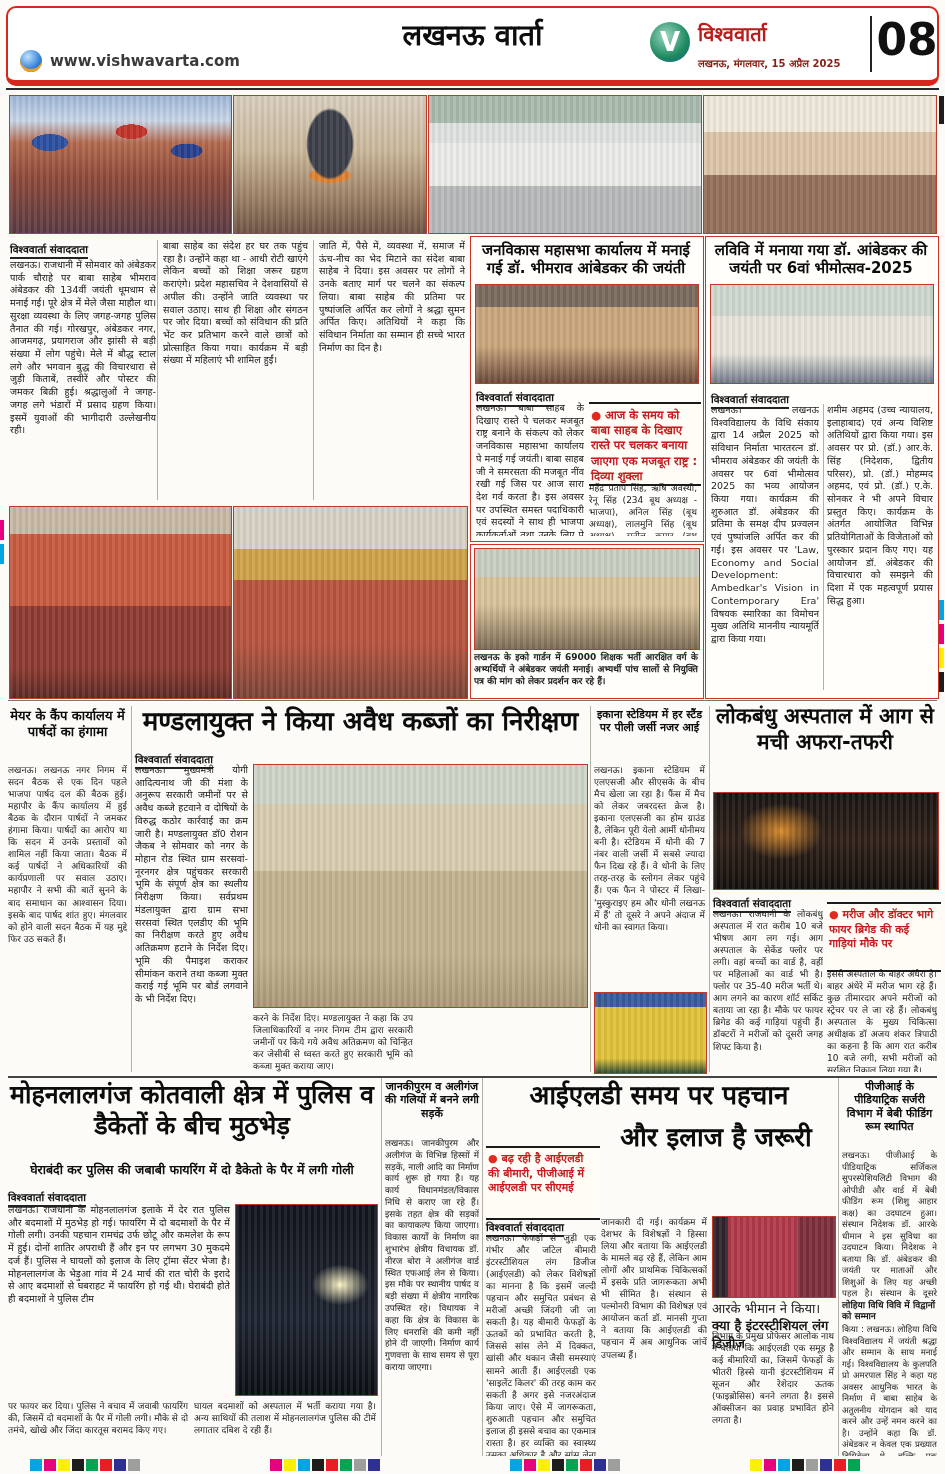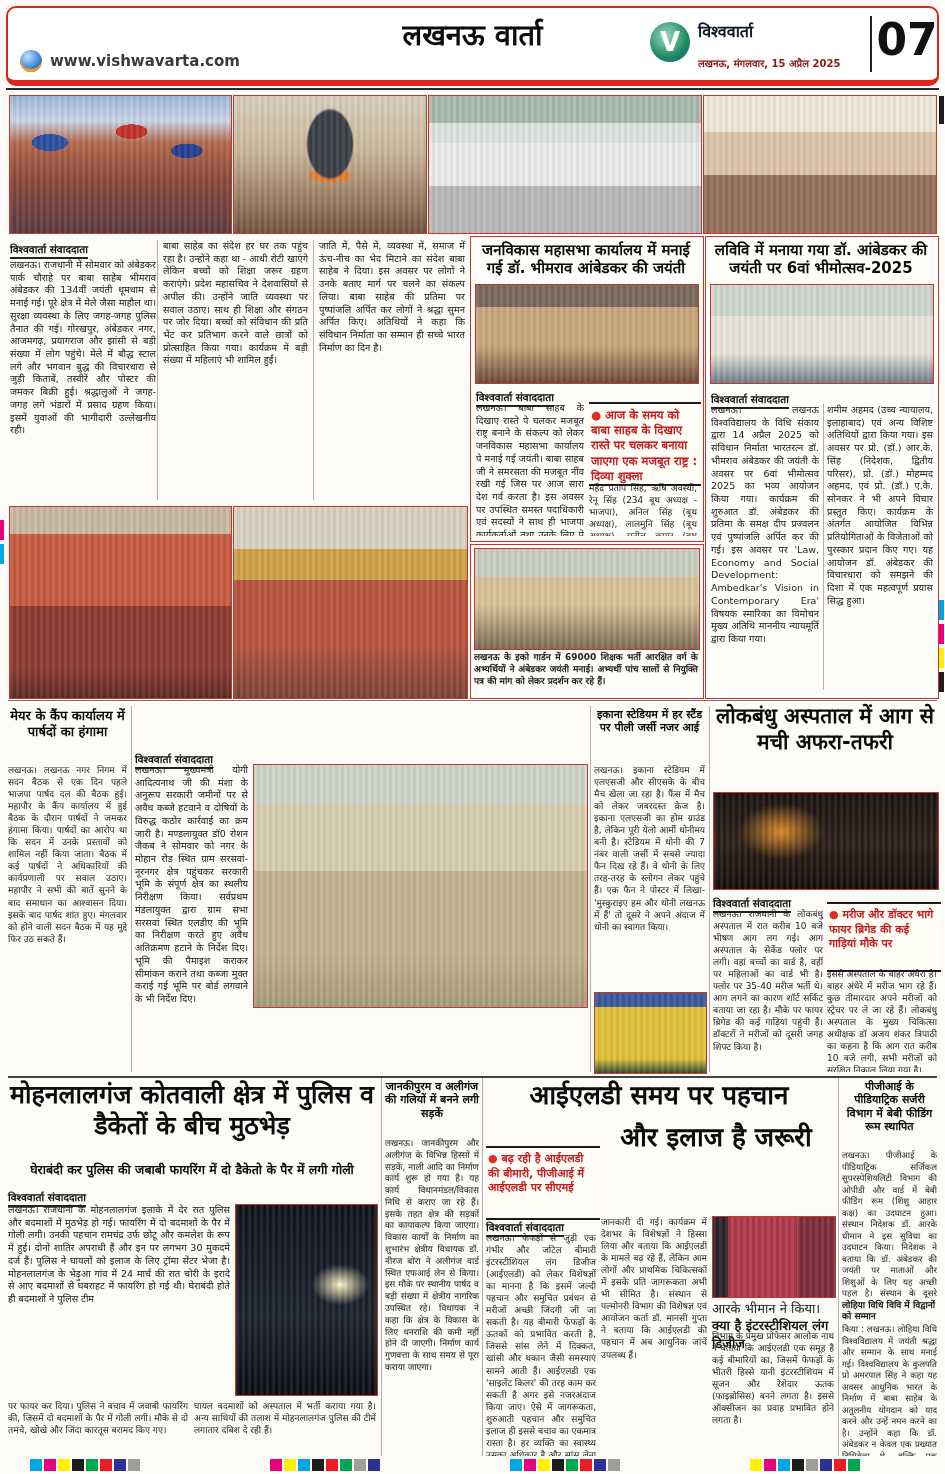--- a/index.html
+++ b/index.html
@@ -56,24 +56,24 @@
 </head>
 <body>
 
 <div class="page">
 
   <div class="abs hdr" style="left:6px;top:6px;width:929px;height:72px">
     <div class="abs globe" style="left:12px;top:42px;width:22px;height:22px"></div>
     <div class="abs" style="left:42px;top:44px;font-size:15px;font-weight:700;color:#3a3a3a">www.vishwavarta.com</div>
     <div class="abs" style="left:0;right:0;top:6px;text-align:center;font-size:29px;font-weight:800;color:#0d0d0d">लखनऊ वार्ता</div>
     <div class="abs logo" style="left:642px;top:14px;width:40px;height:40px;font-size:26px;line-height:40px">V</div>
-    <div class="abs" style="left:690px;top:12px;font-size:16px;font-weight:800;color:#0f172a">विश्ववार्ता</div>
+    <div class="abs" style="left:690px;top:12px;font-size:20px;font-weight:800;color:#b91c1c">विश्ववार्ता</div>
     <div class="abs" style="left:690px;top:48px;font-size:10px;font-weight:700;color:#8a1d15">लखनऊ,  मंगलवार, 15 अप्रैल 2025</div>
     <div class="abs" style="left:862px;top:8px;height:56px;border-left:2px solid #222"></div>
-    <div class="abs" style="left:868px;top:6px;width:62px;text-align:center;font-size:44px;font-weight:800;color:#111">07</div>
+    <div class="abs" style="left:868px;top:6px;width:62px;text-align:center;font-size:44px;font-weight:800;color:#111">08</div>
   </div>
   <div class="abs" style="left:6px;top:88px;width:933px;border-top:2px solid #2a2a2a"></div>
 
   <div class="abs ph ph1" style="left:9px;top:95px;width:221px;height:137px"></div>
   <div class="abs ph ph2" style="left:233px;top:95px;width:192px;height:137px"></div>
   <div class="abs ph ph3" style="left:428px;top:95px;width:272px;height:137px"></div>
   <div class="abs ph ph4" style="left:703px;top:95px;width:232px;height:137px"></div>
 
   <div class="abs" style="left:10px;top:238px;width:146px;height:264px">
     <span class="by">विश्ववार्ता संवाददाता</span>
@@ -110,25 +110,27 @@
   <div class="abs bt" style="left:711px;top:404px;width:108px;height:288px">लखनऊ। लखनऊ विश्वविद्यालय के विधि संकाय द्वारा 14 अप्रैल 2025 को संविधान निर्माता भारतरत्न डॉ. भीमराव अंबेडकर की जयंती के अवसर पर 6वां भीमोत्सव 2025 का भव्य आयोजन किया गया। कार्यक्रम की शुरुआत डॉ. अंबेडकर की प्रतिमा के समक्ष दीप प्रज्वलन एवं पुष्पांजलि अर्पित कर की गई। इस अवसर पर 'Law, Economy and Social Development: Ambedkar's Vision in Contemporary Era' विषयक स्मारिका का विमोचन मुख्य अतिथि माननीय न्यायमूर्ति द्वारा किया गया।</div>
   <div class="abs vr" style="left:823px;top:404px;height:286px"></div>
   <div class="abs bt" style="left:827px;top:404px;width:106px;height:288px">शमीम अहमद (उच्च न्यायालय, इलाहाबाद) एवं अन्य विशिष्ट अतिथियों द्वारा किया गया। इस अवसर पर प्रो. (डॉ.) आर.के. सिंह (निदेशक, द्वितीय परिसर), प्रो. (डॉ.) मोहम्मद अहमद, एवं प्रो. (डॉ.) ए.के. सोनकर ने भी अपने विचार प्रस्तुत किए। कार्यक्रम के अंतर्गत आयोजित विभिन्न प्रतियोगिताओं के विजेताओं को पुरस्कार प्रदान किए गए। यह आयोजन डॉ. अंबेडकर की विचारधारा को समझने की दिशा में एक महत्वपूर्ण प्रयास सिद्ध हुआ।</div>
 
   <div class="abs hline" style="left:8px;top:700px;width:929px"></div>
 
   <div class="abs hl" style="left:8px;top:708px;width:119px;font-size:13px">मेयर के कैंप कार्यालय में पार्षदों का हंगामा</div>
   <div class="abs bt" style="left:8px;top:764px;width:119px;height:308px;font-size:9px">लखनऊ। लखनऊ नगर निगम में सदन बैठक से एक दिन पहले भाजपा पार्षद दल की बैठक हुई। महापौर के कैंप कार्यालय में हुई बैठक के दौरान पार्षदों ने जमकर हंगामा किया। पार्षदों का आरोप था कि सदन में उनके प्रस्तावों को शामिल नहीं किया जाता। बैठक में कई पार्षदों ने अधिकारियों की कार्यप्रणाली पर सवाल उठाए। महापौर ने सभी की बातें सुनने के बाद समाधान का आश्वासन दिया। इसके बाद पार्षद शांत हुए। मंगलवार को होने वाली सदन बैठक में यह मुद्दे फिर उठ सकते हैं।</div>
   <div class="abs vr" style="left:131px;top:706px;height:366px"></div>
 
+  <div class="abs hl" style="left:135px;top:706px;width:451px;font-size:26px">मण्डलायुक्त ने किया अवैध कब्जों का निरीक्षण</div>
   <div class="abs" style="left:135px;top:748px">
     <span class="by">विश्ववार्ता संवाददाता</span>
   </div>
   <div class="abs bt" style="left:135px;top:764px;width:113px;height:308px">लखनऊ। मुख्यमंत्री योगी आदित्यनाथ जी की मंशा के अनुरूप सरकारी जमीनों पर से अवैध कब्जे हटवाने व दोषियों के विरुद्ध कठोर कार्रवाई का क्रम जारी है। मण्डलायुक्त डॉ0 रोशन जैकब ने सोमवार को नगर के मोहान रोड स्थित ग्राम सरसवां-नूरनगर क्षेत्र पहुंचकर सरकारी भूमि के संपूर्ण क्षेत्र का स्थलीय निरीक्षण किया। सर्वप्रथम मंडलायुक्त द्वारा ग्राम सभा सरसवां स्थित एलडीए की भूमि का निरीक्षण करते हुए अवैध अतिक्रमण हटाने के निर्देश दिए। भूमि की पैमाइश कराकर सीमांकन कराने तथा कब्जा मुक्त कराई गई भूमि पर बोर्ड लगवाने के भी निर्देश दिए।</div>
   <div class="abs ph ph10" style="left:253px;top:764px;width:333px;height:242px"></div>
+  <div class="abs bt" style="left:253px;top:1012px;width:160px;height:60px;font-size:9px">करने के निर्देश दिए। मण्डलायुक्त ने कहा कि उप जिलाधिकारियों व नगर निगम टीम द्वारा सरकारी जमीनों पर किये गये अवैध अतिक्रमण को चिन्हित कर जेसीबी से ध्वस्त करते हुए सरकारी भूमि को कब्जा मुक्त कराया जाए।</div>
   <div class="abs vr" style="left:590px;top:706px;height:366px"></div>
 
   <div class="abs hl" style="left:594px;top:708px;width:111px;font-size:11px">इकाना स्टेडियम में हर स्टैंड पर पीली जर्सी नजर आई</div>
   <div class="abs bt" style="left:594px;top:764px;width:111px;height:224px;font-size:9px">लखनऊ। इकाना स्टेडियम में एलएसजी और सीएसके के बीच मैच खेला जा रहा है। फैंस में मैच को लेकर जबरदस्त क्रेज है। इकाना एलएसजी का होम ग्राउंड है, लेकिन पूरी येलो आर्मी धोनीमय बनी है। स्टेडियम में धोनी की 7 नंबर वाली जर्सी में सबसे ज्यादा फैन दिख रहे हैं। वे धोनी के लिए तरह-तरह के स्लोगन लेकर पहुंचे हैं। एक फैन ने पोस्टर में लिखा- 'मुस्कुराइए हम और धोनी लखनऊ में हैं' तो दूसरे ने अपने अंदाज में धोनी का स्वागत किया।</div>
   <div class="abs ph ph11" style="left:594px;top:992px;width:111px;height:80px"></div>
   <div class="abs vr" style="left:709px;top:706px;height:366px"></div>
 
   <div class="abs hl" style="left:713px;top:704px;width:224px;font-size:21px">लोकबंधु अस्पताल में आग से मची अफरा-तफरी</div>
   <div class="abs ph ph12" style="left:713px;top:792px;width:224px;height:96px"></div>
   <div class="abs" style="left:713px;top:892px">

